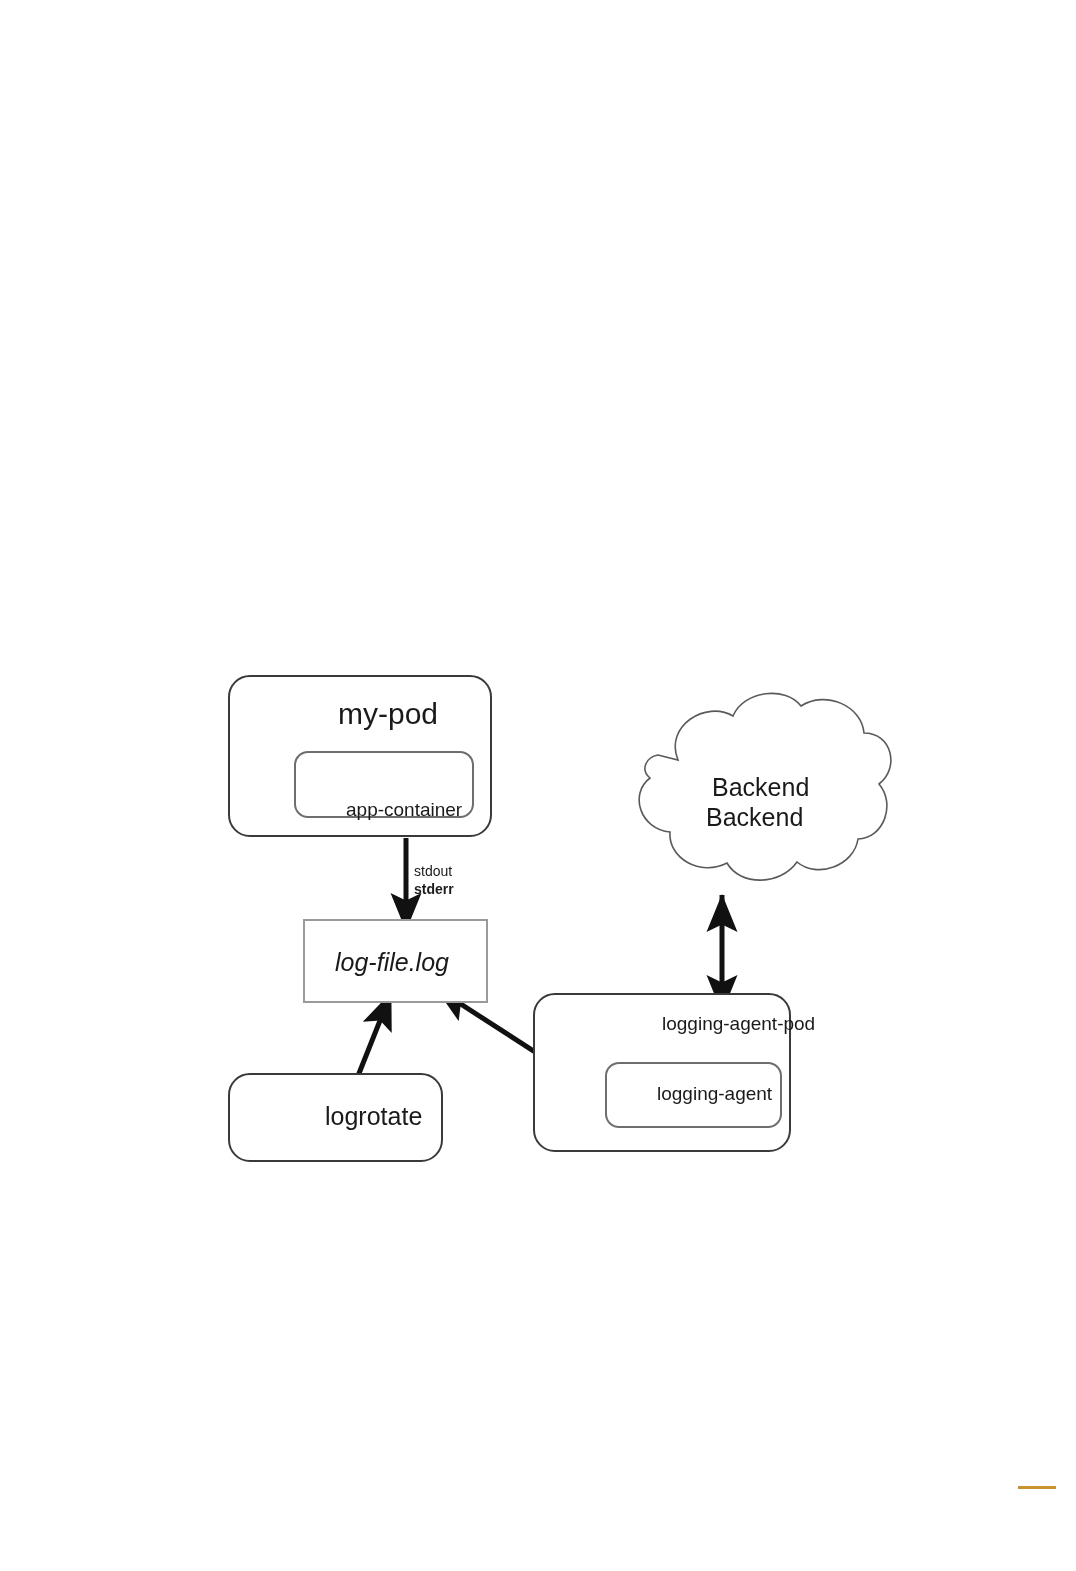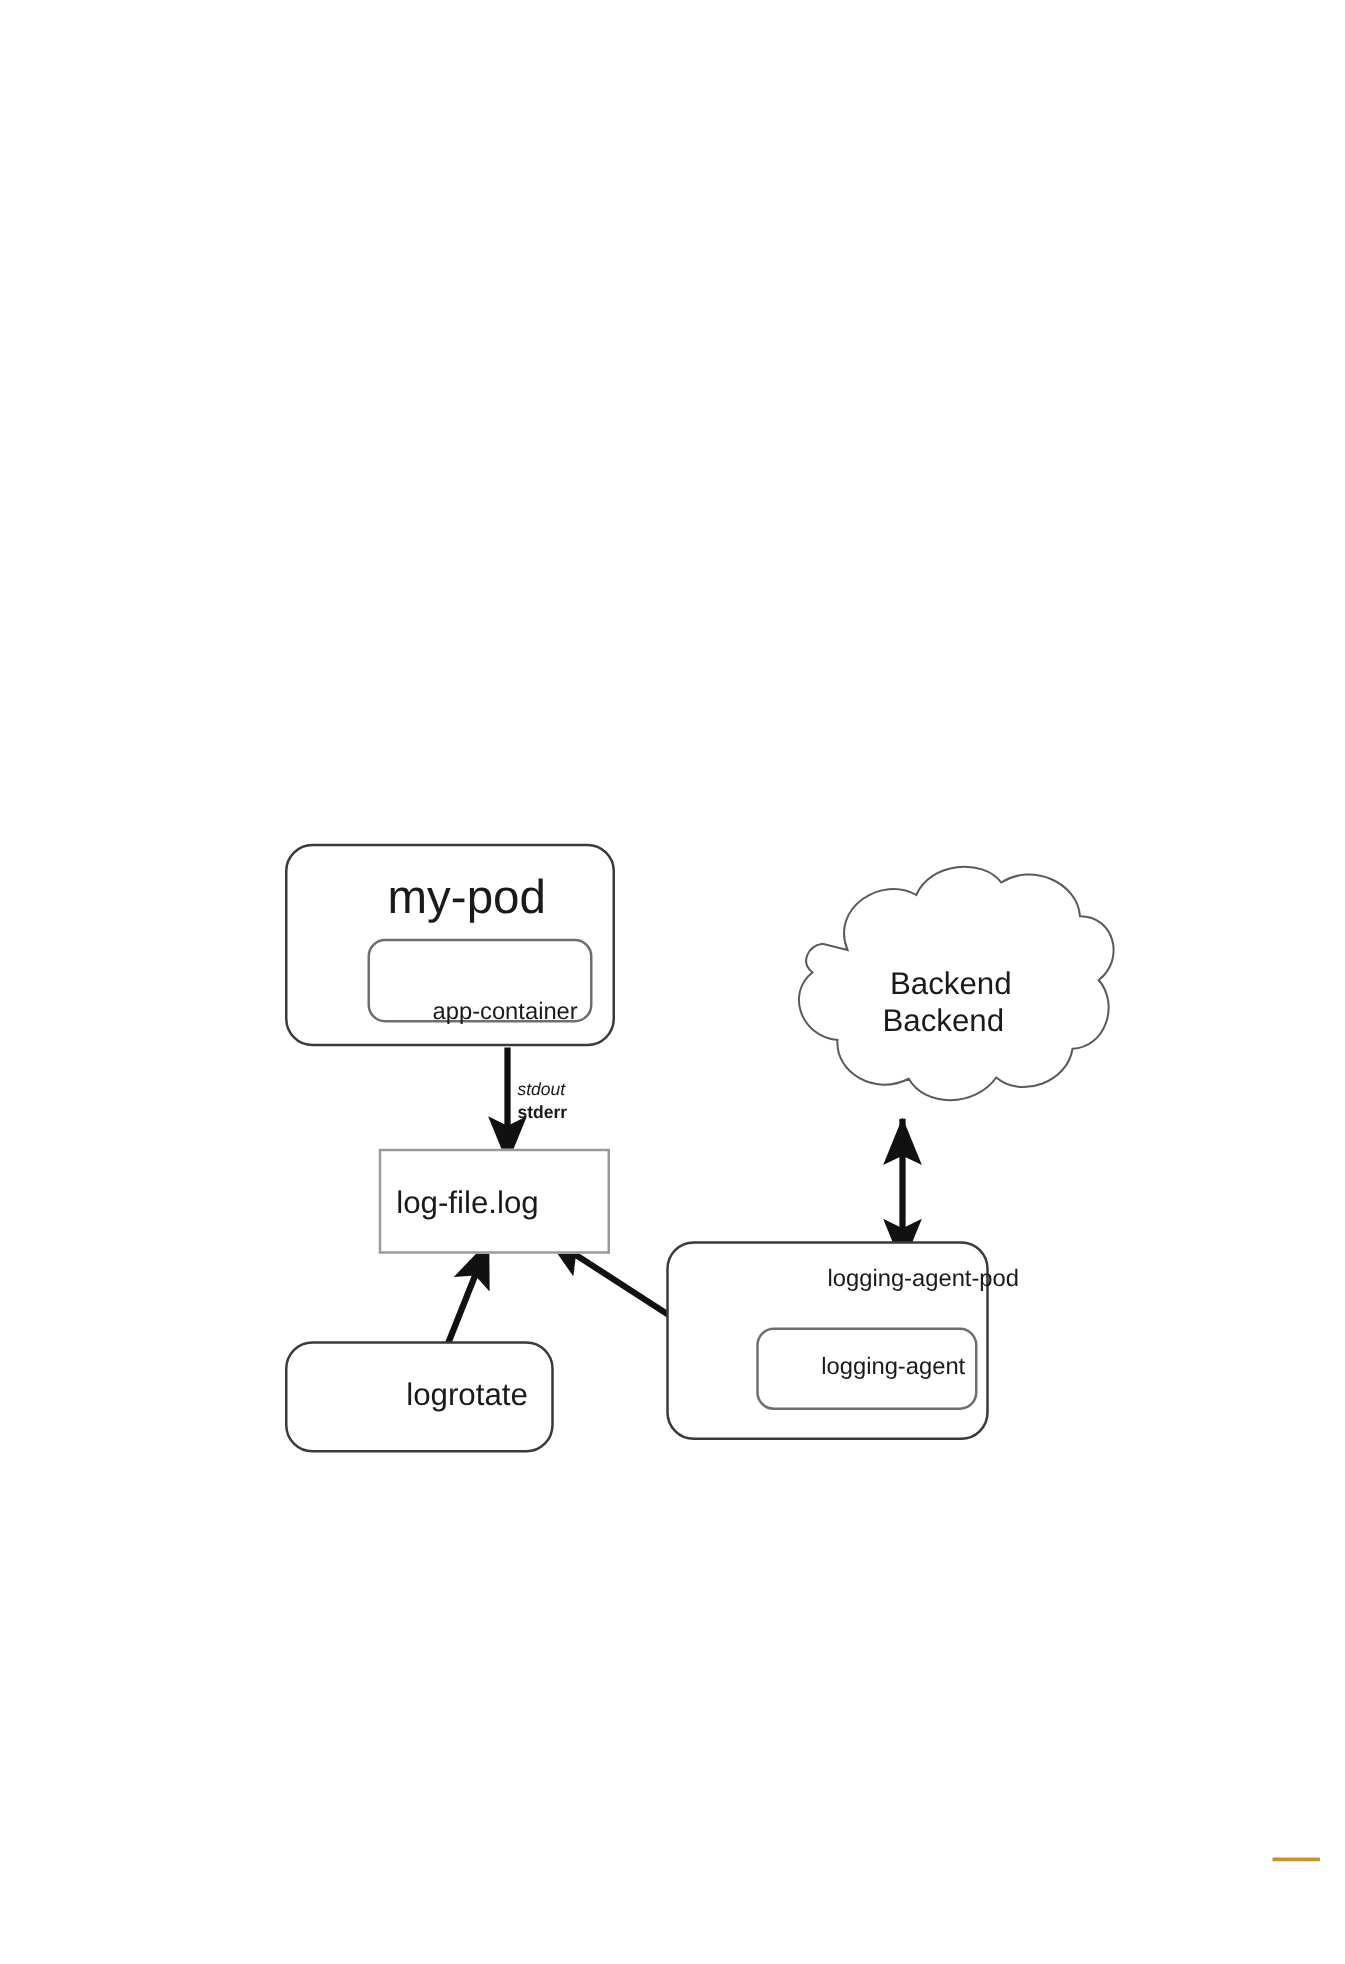--- a/index.html
+++ b/index.html
@@ -49,21 +49,21 @@
     border: 2px solid #3a3a3a;
     border-radius: 22px;
   }
 
   .label {
     position: absolute;
     color: #1a1a1a;
     white-space: nowrap;
     line-height: 1.15;
   }
-  .label-xl { font-size: 38px; }
+  .label-xl { font-size: 30px; margin-left: 28px; }
   .label-lg { font-size: 25px; }
   .label-md { font-size: 19px; }
 
   .edge-label {
     position: absolute;
     font-size: 14px;
     color: #1a1a1a;
     line-height: 1.28;
     white-space: nowrap;
   }
@@ -222,26 +222,26 @@
   </svg>
 
   <div class="node pod-box" style="left:228px; top:675px; width:264px; height:162px;"></div>
 
   <div class="label label-xl" style="left:310px; top:697px;">my-pod</div>
 
   <div class="node container-box" style="left:294px; top:751px; width:180px; height:67px;"></div>
 
   <div class="label label-md" style="left:346px; top:772px;margin-top:27px;">app-container</div>
 
-  <div class="edge-label" style="left:414px; top:863px;font-style:italic;">stdout</div>
+  <div class="edge-label" style="left:414px; top:863px;">stdout</div>
   <div class="edge-label" style="left:414px; top:881px;font-weight:bold;">stderr</div>
 
   <div class="node file-box" style="left:303px; top:919px; width:185px; height:84px;"></div>
 
-  <div class="label label-lg" style="left:317px; top:948px;">log-file.log</div>
+  <div class="label label-lg" style="left:335px; top:948px;font-style:italic;">log-file.log</div>
 
   <div class="node plain-box" style="left:228px; top:1073px; width:215px; height:89px;"></div>
 
   <div class="label label-lg" style="left:325px; top:1102px;">logrotate</div>
 
   <div class="node pod-box" style="left:533px; top:993px; width:258px; height:159px;"></div>
 
   <div class="label label-md" style="left:614px; top:1013px;margin-left:48px;">logging-agent-pod</div>
 
   <div class="node container-box" style="left:605px; top:1062px; width:177px; height:66px;"></div>

